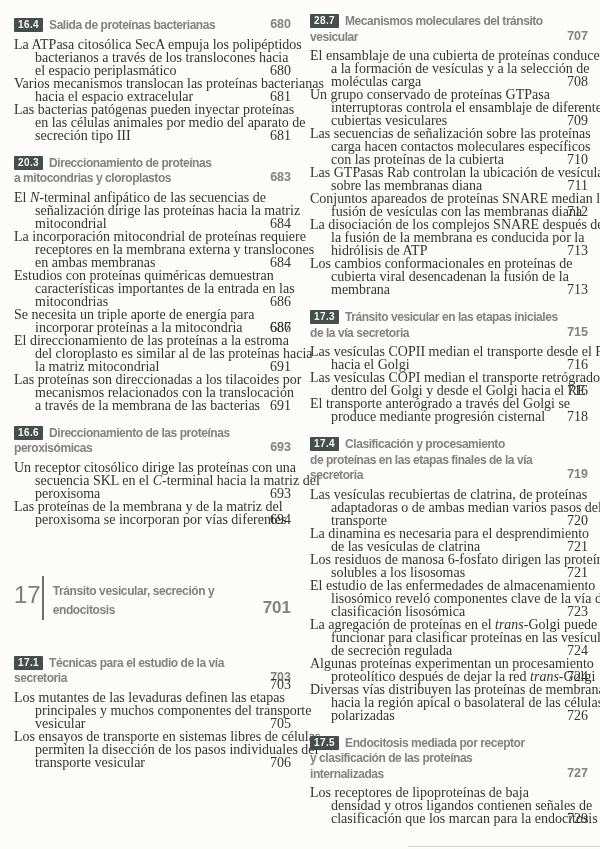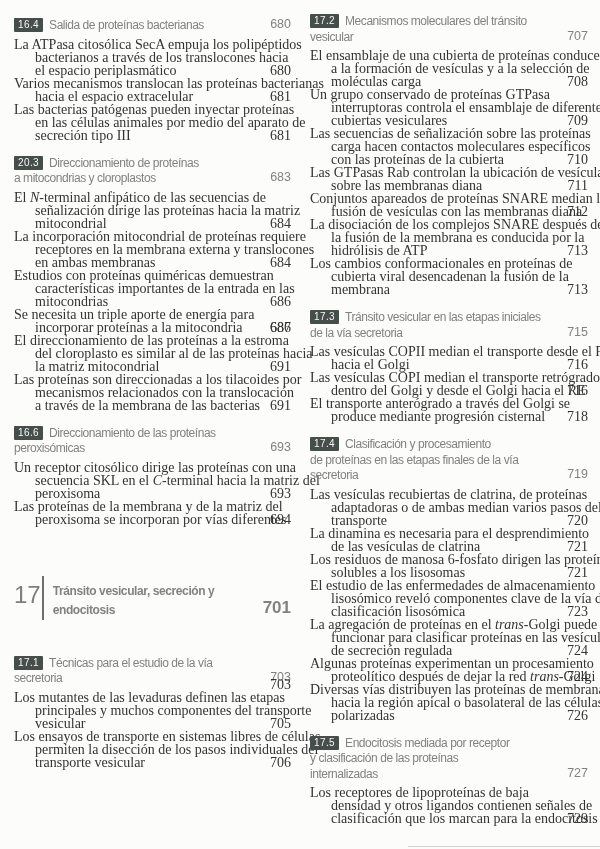--- a/index.html
+++ b/index.html
@@ -12,21 +12,21 @@
   .col{position:absolute;top:0;}
   .col-left{left:14px;width:277px;padding-top:18px;}
   .col-right{left:310px;width:278px;padding-top:14px;}
 
   
   .section{margin-top:14px;}
   .col > :first-child{margin-top:0;}
   .sec-head{
     position:relative;
     font-family:"Liberation Sans", sans-serif;
-    font-weight:normal;
+    font-weight:bold;
     font-size:12px;line-height:15.5px;letter-spacing:-0.45px;
     color:var(--heading-color,#828282);
     margin-bottom:4px;
   }
   .sec-num{
     display:inline-block;
     background:var(--badge-bg,#454e4a);
     color:#f7f7f7;
     font-size:10px;line-height:12px;letter-spacing:0.4px;
     padding:1px 4px;margin-right:6px;border-radius:1px;
@@ -132,21 +132,21 @@
         <div class="entry"><span class="entry-text">Los mutantes de las levaduras definen las etapas
 principales y muchos componentes del transporte
 vesicular</span><span class="entry-page">705</span></div>
         <div class="entry"><span class="entry-text">Los ensayos de transporte en sistemas libres de células
 permiten la disección de los pasos individuales del
 transporte vesicular</span><span class="entry-page">706</span></div>
       </div>
     </div>
   <div class="col col-right">
       <div class="section">
-        <div class="sec-head"><span class="sec-num">17.2</span><span class="sec-title">Mecanismos moleculares del tránsito
+        <div class="sec-head"><span class="sec-num">28.7</span><span class="sec-title">Mecanismos moleculares del tránsito
 vesicular</span><span class="sec-page">707</span></div>
         <div class="entry"><span class="entry-text">El ensamblaje de una cubierta de proteínas conduce
 a la formación de vesículas y a la selección de
 moléculas carga</span><span class="entry-page">708</span></div>
         <div class="entry"><span class="entry-text">Un grupo conservado de proteínas GTPasa
 interruptoras controla el ensamblaje de diferentes
 cubiertas vesiculares</span><span class="entry-page">709</span></div>
         <div class="entry"><span class="entry-text">Las secuencias de señalización sobre las proteínas
 carga hacen contactos moleculares específicos
 con las proteínas de la cubierta</span><span class="entry-page">710</span></div>

